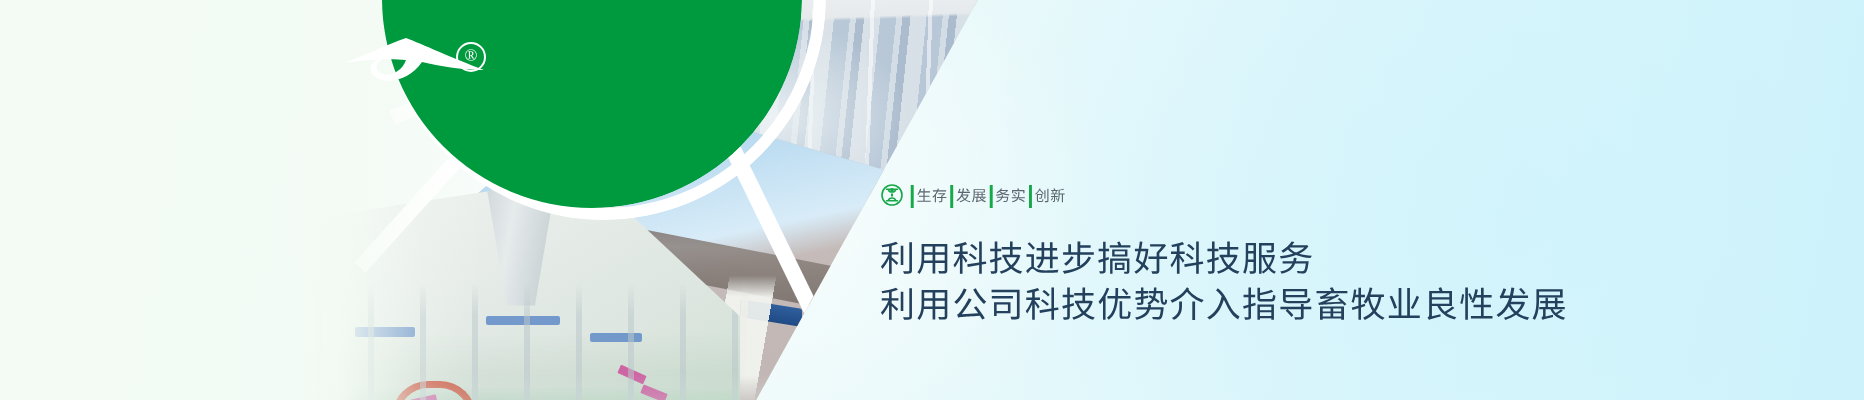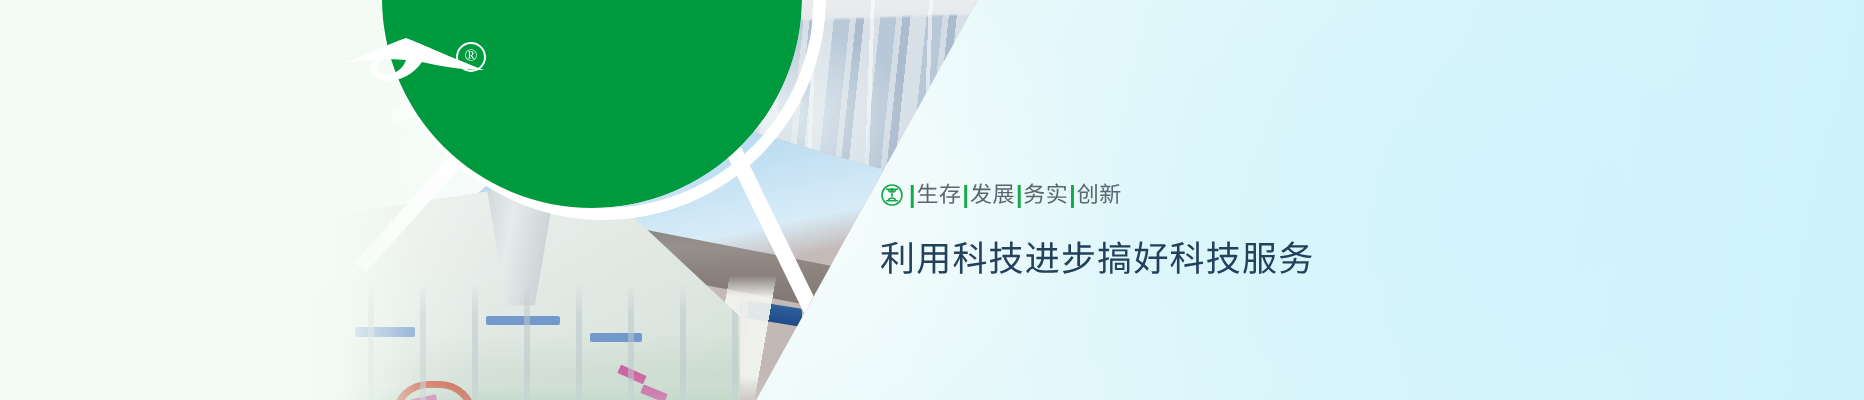--- a/index.html
+++ b/index.html
@@ -325,21 +325,21 @@
   }
   .tagline-sep {
     color: #17a84a;
     font-size: 23px;
     font-weight: 700;
     line-height: 1;
     padding: 0 1px;
   }
   .tagline-word {
     color: #5c6670;
-    font-size: 22px;
+    font-size: 15px;
     letter-spacing: 0.5px;
     line-height: 1;
     white-space: nowrap;
   }
 
   .headline {
     color: #23405c;
     font-size: 35px;
     font-weight: 400;
     line-height: 1.32;
@@ -404,16 +404,17 @@
       <span class="tagline-word">生存</span>
       <span class="tagline-sep">|</span>
       <span class="tagline-word">发展</span>
       <span class="tagline-sep">|</span>
       <span class="tagline-word">务实</span>
       <span class="tagline-sep">|</span>
       <span class="tagline-word">创新</span>
     </div>
 
     <div class="headline">利用科技进步搞好科技服务</div>
+    <div class="headline">利用公司科技优势介入指导畜牧业良性发展</div>
 
   </div>
 
 </div>
 
 </body></html>

